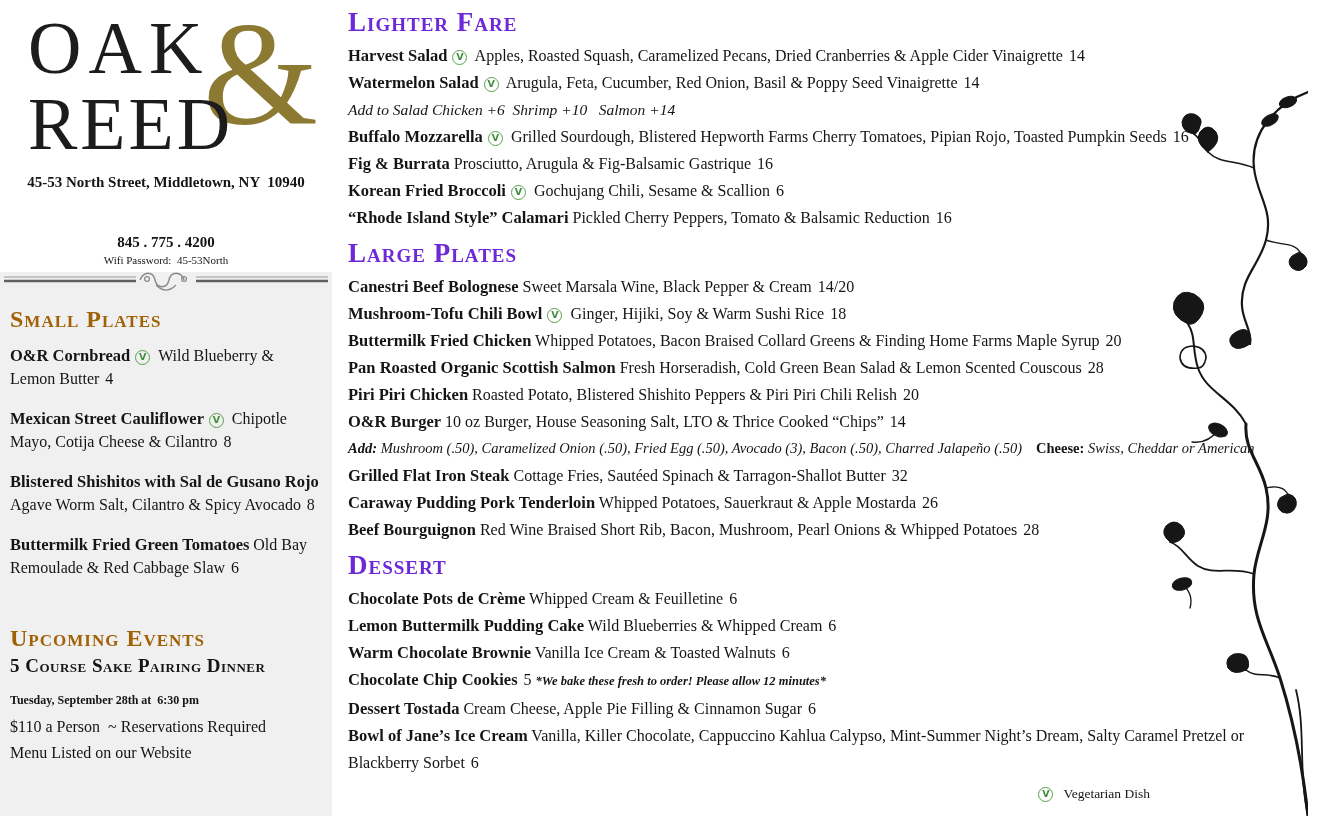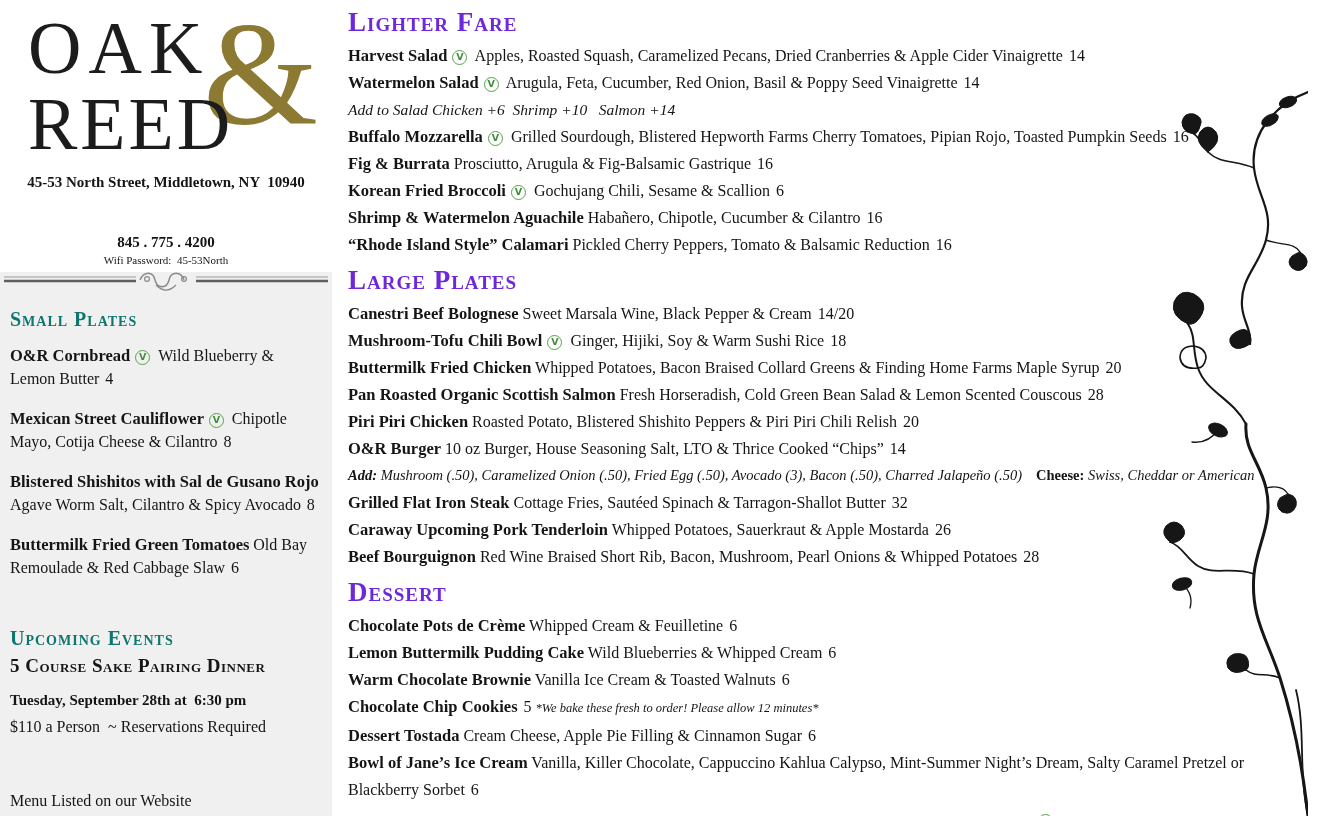--- a/index.html
+++ b/index.html
@@ -19,50 +19,50 @@
   .address { text-align:center; font-weight:700; font-size:15px; line-height:20px; white-space:pre-wrap; }
   .phone   { text-align:center; font-weight:700; font-size:15px; line-height:20px; white-space:pre-wrap;margin-top:40px; }
   .wifi    { text-align:center; font-size:11px; line-height:16px; margin-bottom:4px; white-space:pre-wrap; }
 
   .gray-panel { background:#f0f0f0; flex:1; display:flex; flex-direction:column; }
   .divider { position:relative; height:26px; }
   .divider svg { display:block; }
 
   .gray-inner { padding:2px 10px 0 10px; }
   .side-title {
-    font-variant:small-caps; font-weight:700; font-size:20px; line-height:30px;
-    letter-spacing:1px; color:#0f766e; margin:4px 0 10px;
+    font-variant:small-caps; font-weight:700; font-size:24px; line-height:30px;
+    letter-spacing:1px; color:#a16207; margin:4px 0 10px;
   }
   .sp-item { font-size:15.5px; line-height:23px; margin-bottom:17px; max-width:315px; }
   .sp-item .dish-name { font-weight:700; }
 
   .events { margin-top:44px; }
   .events .side-title { margin-bottom:0; }
   .event-name { font-variant:small-caps; font-weight:700; font-size:19px; line-height:26px; margin-bottom:8px; letter-spacing:0.5px; }
-  .event-datetime { font-weight:700; font-size:15px; line-height:27px; white-space:pre-wrap; }
+  .event-datetime { font-weight:700; font-size:12px; line-height:27px; white-space:pre-wrap; }
   .event-details  { font-size:16px; line-height:26px; white-space:pre-wrap; }
-  .event-note     { font-size:16px; line-height:26px;margin-top:48px; }
+  .event-note     { font-size:16px; line-height:26px; }
 
   
   .main { flex:1; position:relative; padding:4px 0 0 16px; }
   .menu-section { margin-bottom:6px; }
   .section-title {
     font-variant:small-caps; font-weight:700; font-size:27px; line-height:33px;
     letter-spacing:1px; color:#6d28d9; margin:2px 0 3px;
   }
   .menu-line { font-size:16px; line-height:27px; max-width:960px; }
   .dish-name { font-weight:700; font-size:16.5px; }
   .dish-desc { font-size:16px; }
   .dish-price { font-size:16px; margin-left:2px; }
   .note { font-style:italic; font-size:15.5px; white-space:pre-wrap; }
   .addons { font-size:14.5px; max-width:985px; }
   .lbl-italic { font-weight:700; font-style:italic; }
   .lbl { font-weight:700; margin-left:14px; }
   .addon-text { font-style:italic; }
-  .dish-note { font-style:italic; font-weight:400; font-size:12.5px; }
+  .dish-note { font-style:italic; font-weight:700; font-size:12.5px; }
 
   .veg {
     display:inline-block; width:15px; height:15px; border:1.5px solid #58a14a; border-radius:50%;
     color:#3f8f3a; font-size:9.5px; line-height:12.5px; text-align:center; font-weight:700;
     font-family:"DejaVu Sans",sans-serif; vertical-align:1px; margin:0 4px 0 5px;
   }
 
   
   .footer { position:relative; margin-top:8px; width:100%; }
   .disclaimer { text-align:center; width:620px; margin:0 auto 0 180px; font-size:10px; line-height:13px; color:#222; white-space:pre-wrap; }
@@ -123,34 +123,33 @@
   <main class="main">
     <div id="menu-sections">
         <section class="menu-section">
           <h2 class="section-title">Lighter Fare</h2>
           <div class="menu-line dish"><span class="dish-name">Harvest Salad</span><span class="veg">V</span> <span class="dish-desc">Apples, Roasted Squash, Caramelized Pecans, Dried Cranberries &amp; Apple Cider Vinaigrette</span> <span class="dish-price">14</span></div>
           <div class="menu-line dish"><span class="dish-name">Watermelon Salad</span><span class="veg">V</span> <span class="dish-desc">Arugula, Feta, Cucumber, Red Onion, Basil &amp; Poppy Seed Vinaigrette</span> <span class="dish-price">14</span></div>
           <div class="menu-line note">Add to Salad Chicken +6  Shrimp +10   Salmon +14</div>
           <div class="menu-line dish"><span class="dish-name">Buffalo Mozzarella</span><span class="veg">V</span> <span class="dish-desc">Grilled Sourdough, Blistered Hepworth Farms Cherry Tomatoes, Pipian Rojo, Toasted Pumpkin Seeds</span> <span class="dish-price">16</span></div>
           <div class="menu-line dish"><span class="dish-name">Fig &amp; Burrata</span> <span class="dish-desc">Prosciutto, Arugula &amp; Fig-Balsamic Gastrique</span> <span class="dish-price">16</span></div>
           <div class="menu-line dish"><span class="dish-name">Korean Fried Broccoli</span><span class="veg">V</span> <span class="dish-desc">Gochujang Chili, Sesame &amp; Scallion</span> <span class="dish-price">6</span></div>
-          <div class="menu-line dish"><span class="dish-name">Shrimp &amp; Watermelon Aguachile</span> <span class="dish-desc">Habañero, Chipotle, Cucumber &amp; Cilantro</span> <span class="dish-price">16</span></div>
           <div class="menu-line dish"><span class="dish-name">“Rhode Island Style” Calamari</span> <span class="dish-desc">Pickled Cherry Peppers, Tomato &amp; Balsamic Reduction</span> <span class="dish-price">16</span></div>
         </section>
         <section class="menu-section">
           <h2 class="section-title">Large Plates</h2>
           <div class="menu-line dish"><span class="dish-name">Canestri Beef Bolognese</span> <span class="dish-desc">Sweet Marsala Wine, Black Pepper &amp; Cream</span> <span class="dish-price">14/20</span></div>
           <div class="menu-line dish"><span class="dish-name">Mushroom-Tofu Chili Bowl</span><span class="veg">V</span> <span class="dish-desc">Ginger, Hijiki, Soy &amp; Warm Sushi Rice</span> <span class="dish-price">18</span></div>
           <div class="menu-line dish"><span class="dish-name">Buttermilk Fried Chicken</span> <span class="dish-desc">Whipped Potatoes, Bacon Braised Collard Greens &amp; Finding Home Farms Maple Syrup</span> <span class="dish-price">20</span></div>
           <div class="menu-line dish"><span class="dish-name">Pan Roasted Organic Scottish Salmon</span> <span class="dish-desc">Fresh Horseradish, Cold Green Bean Salad &amp; Lemon Scented Couscous</span> <span class="dish-price">28</span></div>
           <div class="menu-line dish"><span class="dish-name">Piri Piri Chicken</span> <span class="dish-desc">Roasted Potato, Blistered Shishito Peppers &amp; Piri Piri Chili Relish</span> <span class="dish-price">20</span></div>
           <div class="menu-line dish"><span class="dish-name">O&amp;R Burger</span> <span class="dish-desc">10 oz Burger, House Seasoning Salt, LTO &amp; Thrice Cooked “Chips”</span> <span class="dish-price">14</span></div>
           <div class="menu-line addons"><span class="lbl-italic">Add:</span> <span class="addon-text">Mushroom (.50), Caramelized Onion (.50), Fried Egg (.50), Avocado (3), Bacon (.50), Charred Jalapeño (.50)</span><span class="lbl">Cheese:</span> <span class="addon-text">Swiss, Cheddar or American</span></div>
           <div class="menu-line dish"><span class="dish-name">Grilled Flat Iron Steak</span> <span class="dish-desc">Cottage Fries, Sautéed Spinach &amp; Tarragon-Shallot Butter</span> <span class="dish-price">32</span></div>
-          <div class="menu-line dish"><span class="dish-name">Caraway Upcoming Pork Tenderloin</span> <span class="dish-desc">Whipped Potatoes, Sauerkraut &amp; Apple Mostarda</span> <span class="dish-price">26</span></div>
+          <div class="menu-line dish"><span class="dish-name">Caraway Pudding Pork Tenderloin</span> <span class="dish-desc">Whipped Potatoes, Sauerkraut &amp; Apple Mostarda</span> <span class="dish-price">26</span></div>
           <div class="menu-line dish"><span class="dish-name">Beef Bourguignon</span> <span class="dish-desc">Red Wine Braised Short Rib, Bacon, Mushroom, Pearl Onions &amp; Whipped Potatoes</span> <span class="dish-price">28</span></div>
         </section>
         <section class="menu-section">
           <h2 class="section-title">Dessert</h2>
           <div class="menu-line dish"><span class="dish-name">Chocolate Pots de Crème</span> <span class="dish-desc">Whipped Cream &amp; Feuilletine</span> <span class="dish-price">6</span></div>
           <div class="menu-line dish"><span class="dish-name">Lemon Buttermilk Pudding Cake</span> <span class="dish-desc">Wild Blueberries &amp; Whipped Cream</span> <span class="dish-price">6</span></div>
           <div class="menu-line dish"><span class="dish-name">Warm Chocolate Brownie</span> <span class="dish-desc">Vanilla Ice Cream &amp; Toasted Walnuts</span> <span class="dish-price">6</span></div>
           <div class="menu-line dish"><span class="dish-name">Chocolate Chip Cookies</span> <span class="dish-price">5</span>   <span class="dish-note">*We bake these fresh to order! Please allow 12 minutes*</span></div>
           <div class="menu-line dish"><span class="dish-name">Dessert Tostada</span> <span class="dish-desc">Cream Cheese, Apple Pie Filling &amp; Cinnamon Sugar</span> <span class="dish-price">6</span></div>
           <div class="menu-line dish"><span class="dish-name">Bowl of Jane’s Ice Cream</span> <span class="dish-desc">Vanilla, Killer Chocolate, Cappuccino Kahlua Calypso, Mint-Summer Night’s Dream, Salty Caramel Pretzel or Blackberry Sorbet</span> <span class="dish-price">6</span></div>

